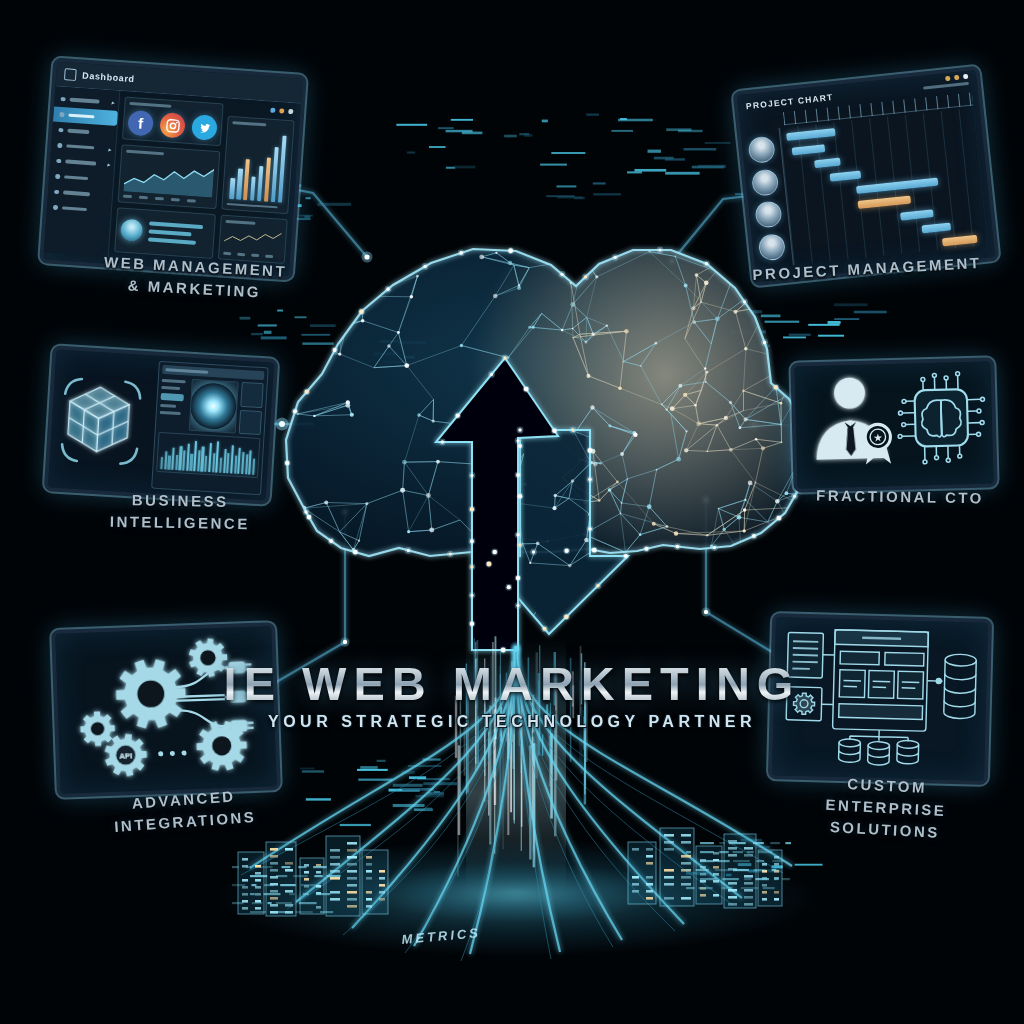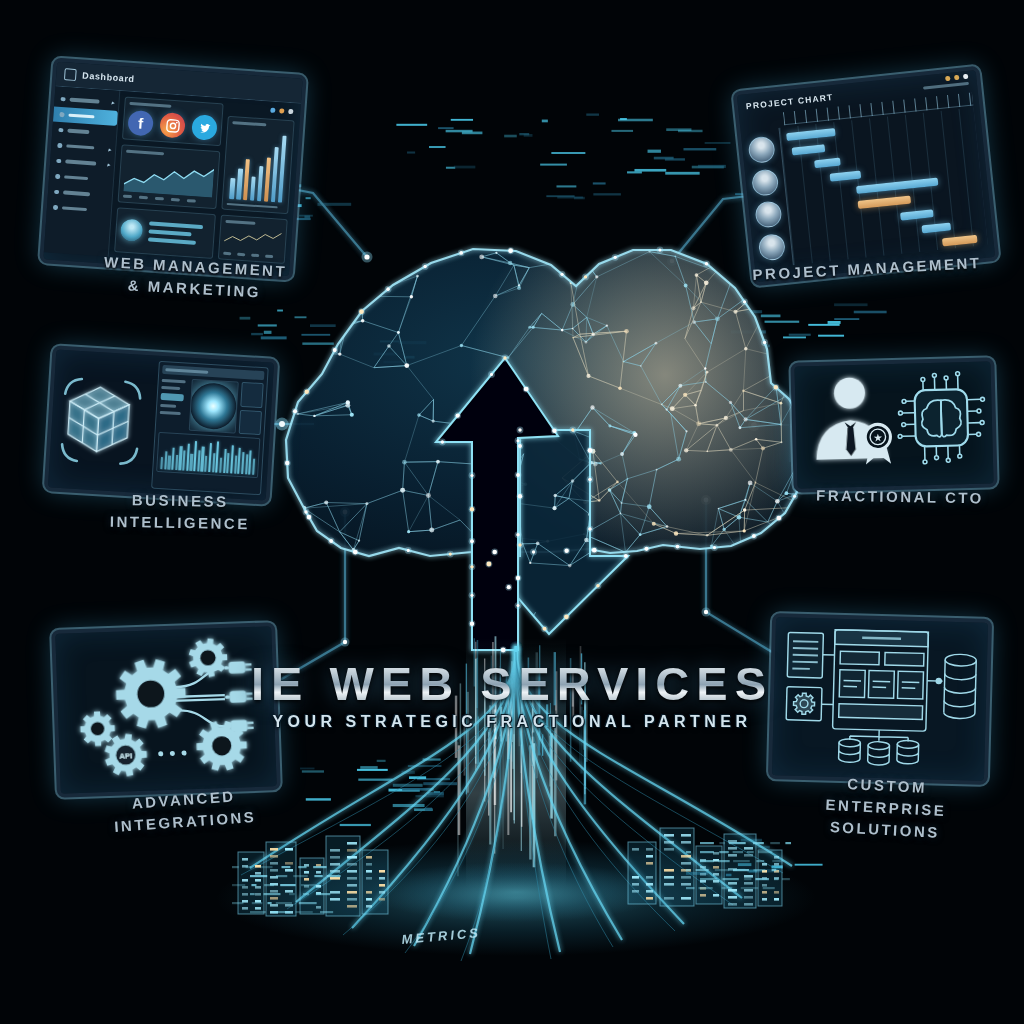--- a/index.html
+++ b/index.html
@@ -1968,17 +1968,17 @@
         </g>
       </g>
     </svg>
   </div>
   <div class="label" style="left:786px;top:775px;width:200px;transform:rotate(3deg)">
     <div>CUSTOM ENTERPRISE</div>
     <div>SOLUTIONS</div>
   </div>
 
   <div class="center-title">
-    <div class="title-main">IE WEB SERVICES</div>
-    <div class="title-sub">YOUR STRATEGIC FRACTIONAL PARTNER</div>
+    <div class="title-main">IE WEB MARKETING</div>
+    <div class="title-sub">YOUR STRATEGIC TECHNOLOGY PARTNER</div>
   </div>
 
 </div>
 
 </body></html>

